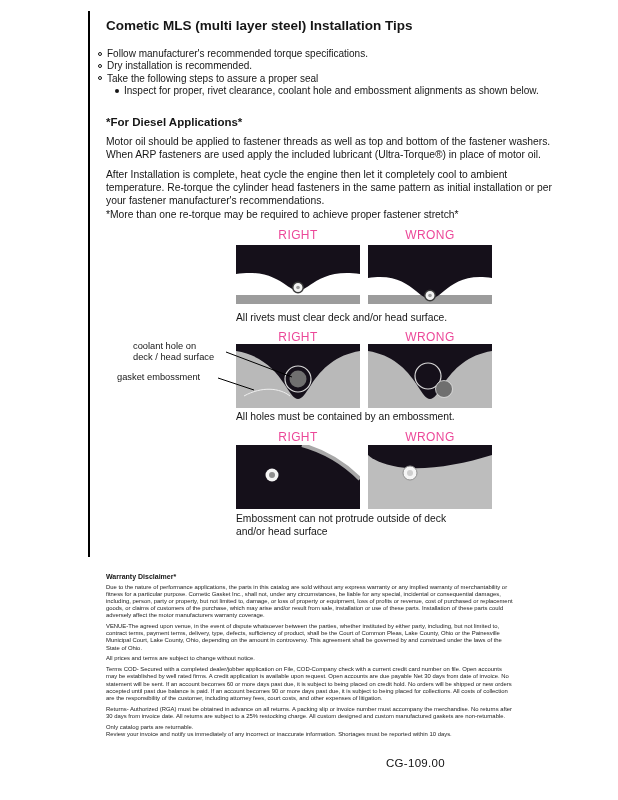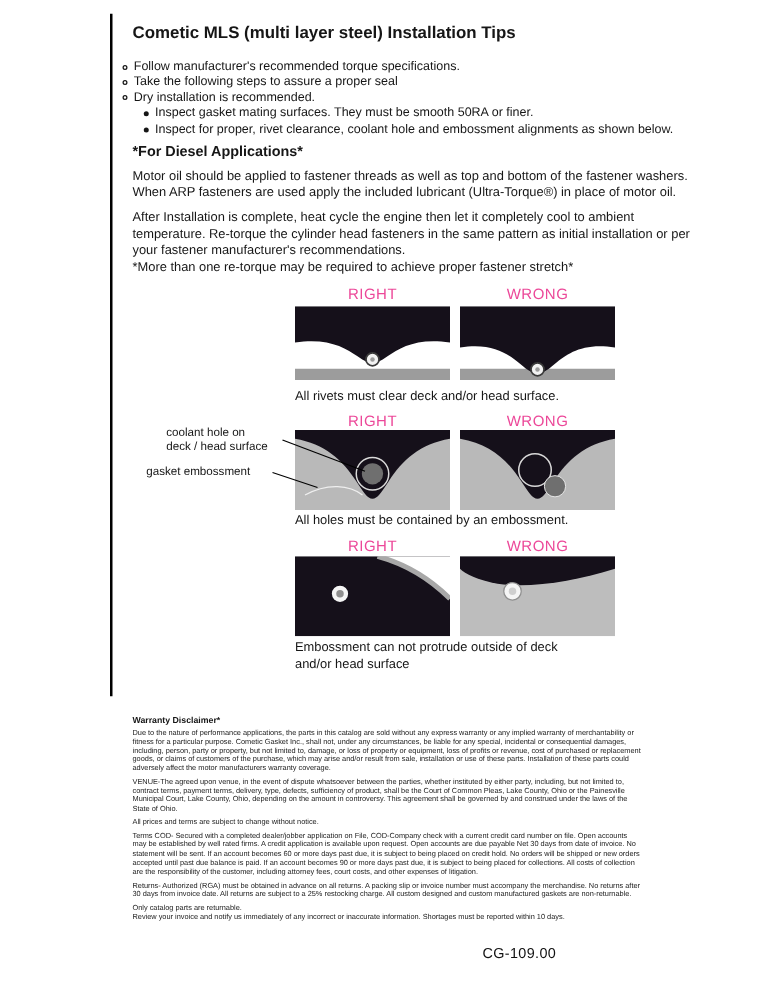--- a/index.html
+++ b/index.html
@@ -60,29 +60,25 @@
 
 <h1 class="abs title">Cometic MLS (multi layer steel) Installation Tips</h1>
 
 <div class="abs bullets">
   <div class="bullet">
     <span class="ring"></span>
     <span>Follow manufacturer's recommended torque specifications.</span>
   </div>
   <div class="bullet">
     <span class="ring"></span>
-    <span>Take the following steps to assure a proper seal</span>
+    <span>Dry installation is recommended.</span>
   </div>
   <div class="bullet">
     <span class="ring"></span>
-    <span>Dry installation is recommended.</span>
-  </div>
-  <div class="bullet sub">
-    <span class="dot"></span>
-    <span>Inspect gasket mating surfaces.  They must be smooth 50RA or finer.</span>
+    <span>Take the following steps to assure a proper seal</span>
   </div>
   <div class="bullet sub">
     <span class="dot"></span>
     <span>Inspect for proper, rivet clearance, coolant hole and embossment alignments as shown below.</span>
   </div>
 </div>
 
 <h2 class="abs diesel-heading">*For Diesel Applications*</h2>
 <p class="abs para para1">Motor oil should be applied to fastener threads as well as top and bottom of the fastener washers. When ARP fasteners are used apply the included lubricant (Ultra-Torque®) in place of motor oil.</p>
 <p class="abs para para2">After Installation is complete, heat cycle the engine then let it completely cool to ambient temperature. Re-torque the cylinder head fasteners in the same pattern as initial installation or per your fastener manufacturer's recommendations.</p>

